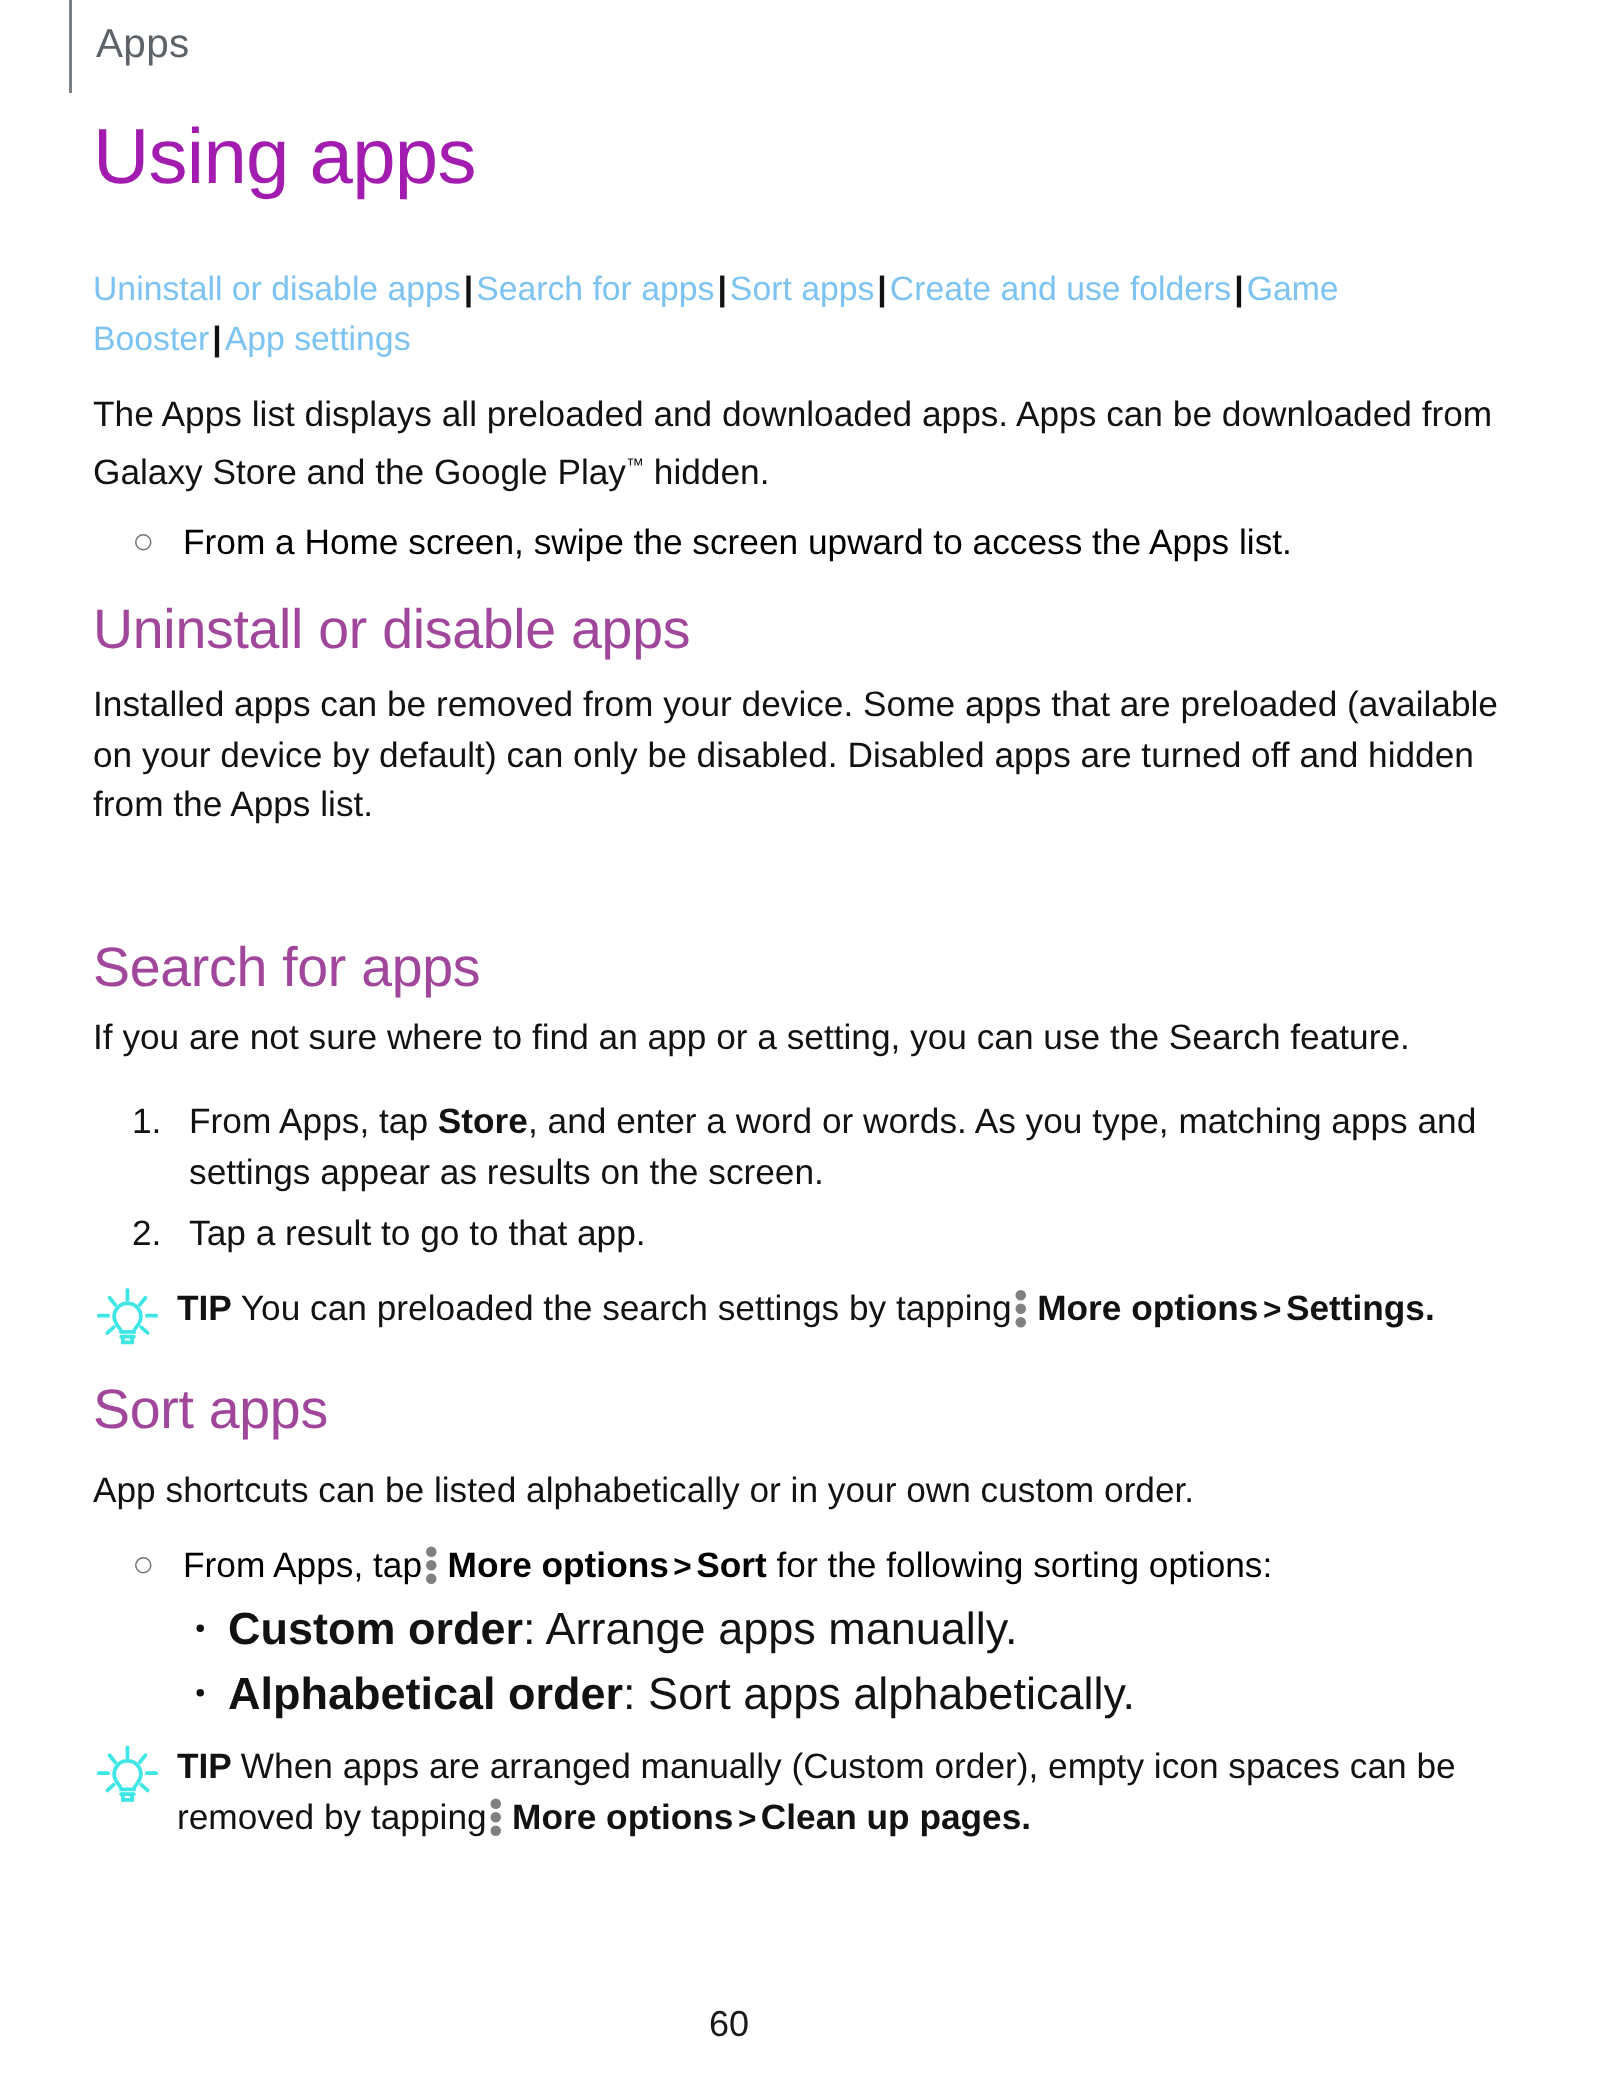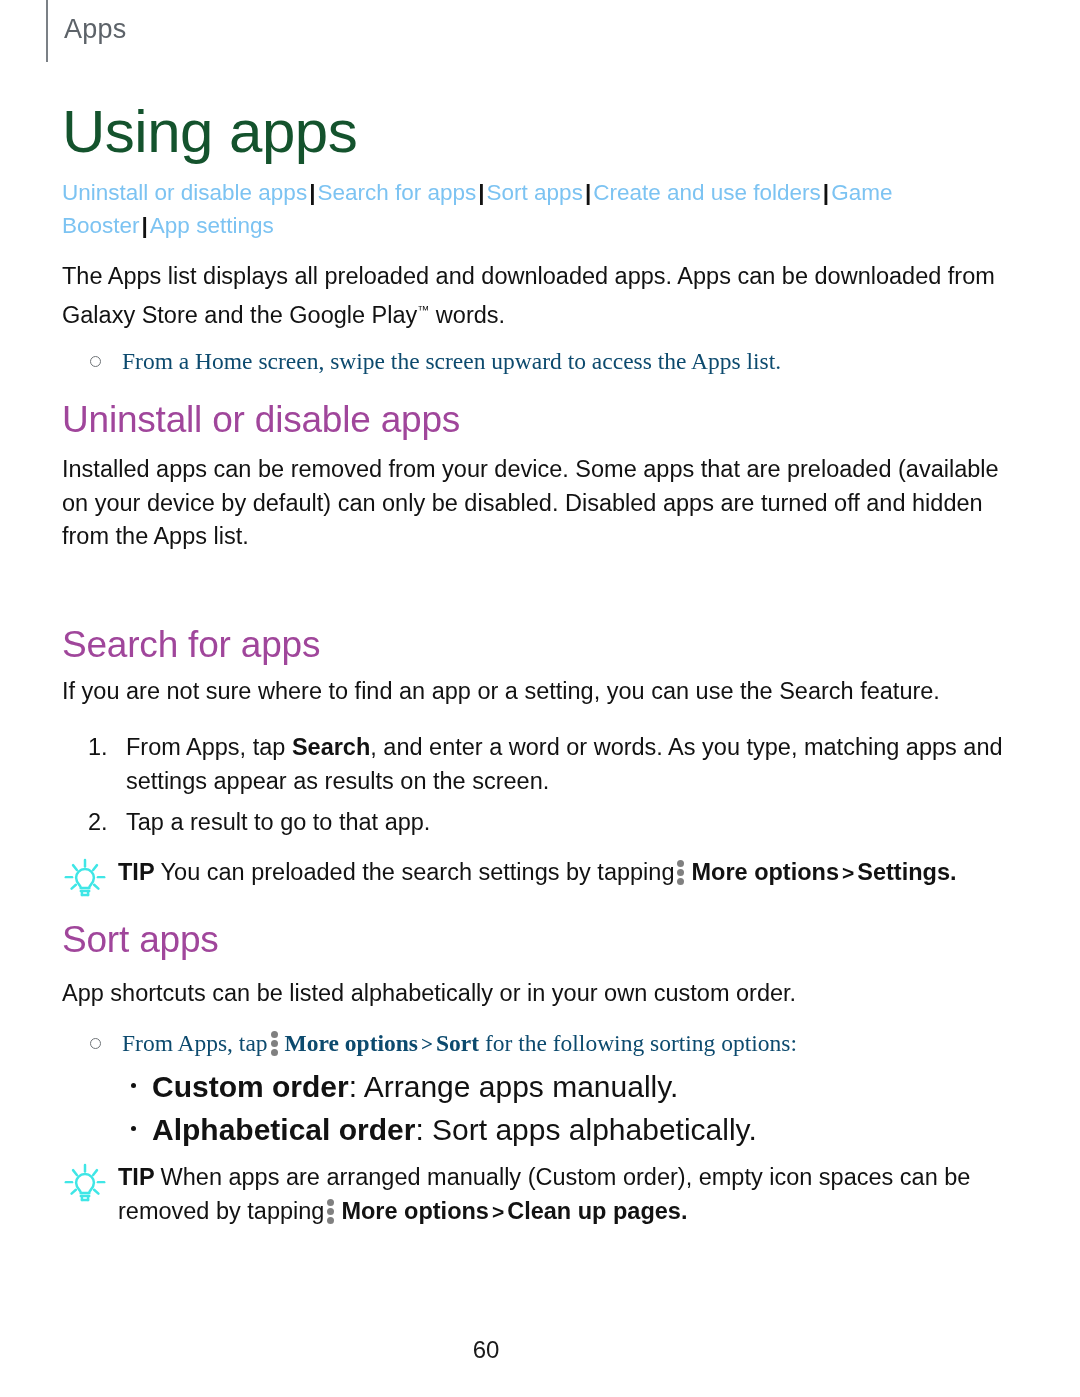--- a/index.html
+++ b/index.html
@@ -44,26 +44,26 @@
     left: 0;
     top: 0;
     width: 972px;
     height: 1397px;
     padding: 0 62px;
   }
 
   h1.page-title {
     position: absolute;
     left: 62px;
-    top: 100px;
+    top: 78px;
     margin: 0;
-    font-size: 60px;
+    font-size: 52px;
     font-weight: 400;
     letter-spacing: -0.5px;
-    color: #14532d;
+    color: #a21caf;
     line-height: 1.05;
   }
 
   
   .navlinks {
     position: absolute;
     left: 62px;
     top: 176px;
     width: 940px;
     font-size: 22.5px;
@@ -102,23 +102,22 @@
     line-height: 1.1;
   }
 
   
   .bullet {
     position: absolute;
     left: 90px;
     width: 925px;
     font-size: 23.5px;
     line-height: 33.5px;
-    color: #0c4a6e;
+    color: #000000;
     padding-left: 32px;
-    font-family: Liberation Serif, serif;
   }
   .bullet .marker {
     position: absolute;
     left: 0;
     top: 11px;
     width: 11px;
     height: 11px;
     border: 1.6px solid #6f7478;
     border-radius: 50%;
   }
@@ -229,40 +228,40 @@
     <div class="label">Apps</div>
   </div>
 
   <h1 class="page-title">Using apps</h1>
 
   <div class="navlinks">
     <a href="#">Uninstall or disable apps</a><span class="sep">|</span><a href="#">Search for apps</a><span class="sep">|</span><a href="#">Sort apps</a><span class="sep">|</span><a href="#">Create and use folders</a><span class="sep">|</span><a href="#">Game Booster</a><span class="sep">|</span><a href="#">App settings</a>
   </div>
 
   <div class="para" style="top:260px;">
-    <span>The Apps list displays all preloaded and downloaded apps. Apps can be downloaded from Galaxy Store and the Google Play</span><sup class="tm">™</sup><span> words.</span>
+    <span>The Apps list displays all preloaded and downloaded apps. Apps can be downloaded from Galaxy Store and the Google Play</span><sup class="tm">™</sup><span> hidden.</span>
   </div>
 
   <div class="bullet" style="top:345px;">
     <span class="marker"></span>
     <span>From a Home screen, swipe the screen upward to access the Apps list.</span>
   </div>
 
   <h2 class="sec" style="top:400px;">Uninstall or disable apps</h2>
 
   <div class="para" style="top:453px;">Installed apps can be removed from your device. Some apps that are preloaded (available on your device by default) can only be disabled. Disabled apps are turned off and hidden from the Apps list.</div>
 
 
   <h2 class="sec" style="top:625px;">Search for apps</h2>
 
   <div class="para" style="top:675px;">If you are not sure where to find an app or a setting, you can use the Search feature.</div>
 
   <div class="numitem" style="top:730px;">
     <span class="num">1.</span>
-    <span>From Apps, tap </span><b>Search</b><span>, and enter a word or words. As you type, matching apps and settings appear as results on the screen.</span>
+    <span>From Apps, tap </span><b>Store</b><span>, and enter a word or words. As you type, matching apps and settings appear as results on the screen.</span>
   </div>
 
   <div class="numitem" style="top:805px;">
     <span class="num">2.</span>
     <span>Tap a result to go to that app.</span>
   </div>
 
   <div class="tip" style="top:855px;">
     <span class="bulb">
       <svg viewBox="0 0 48 48" width="46" height="46" aria-hidden="true">

